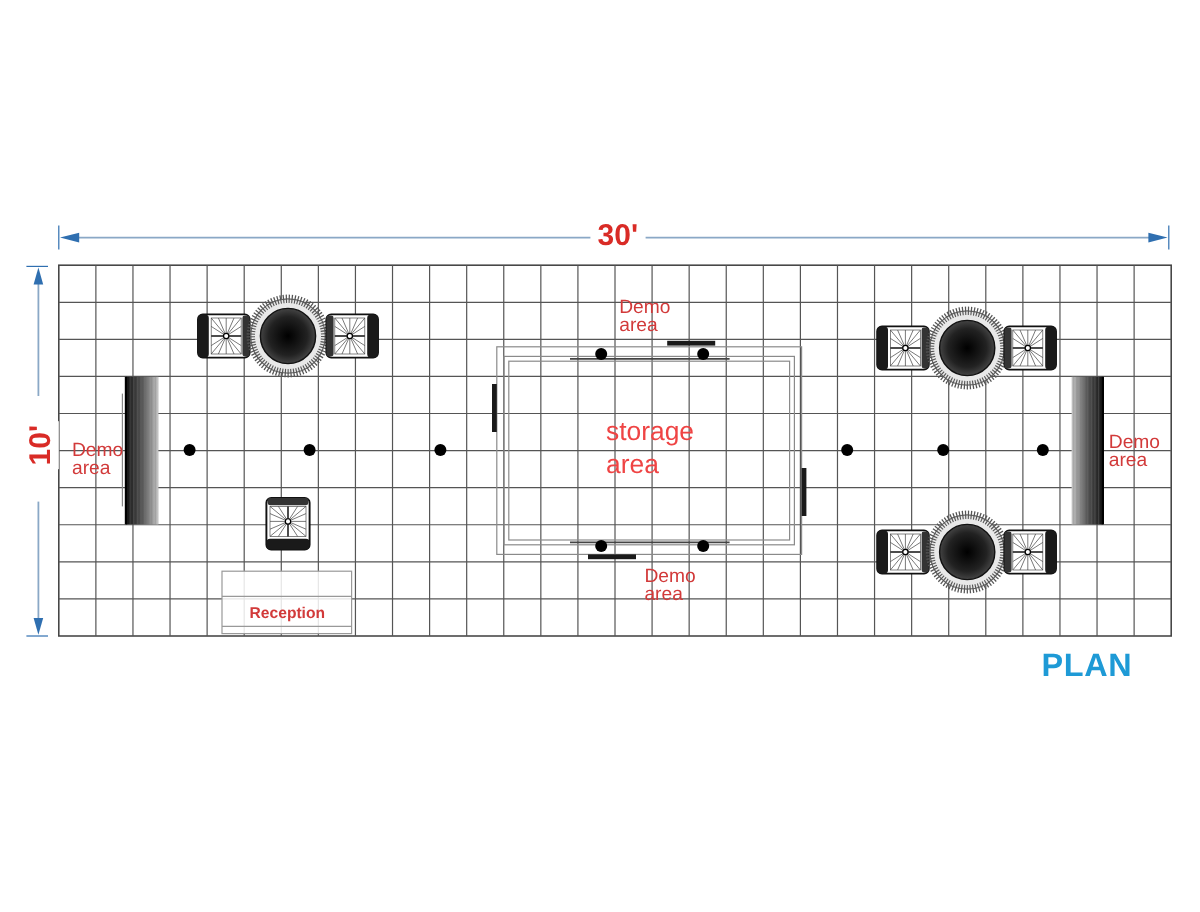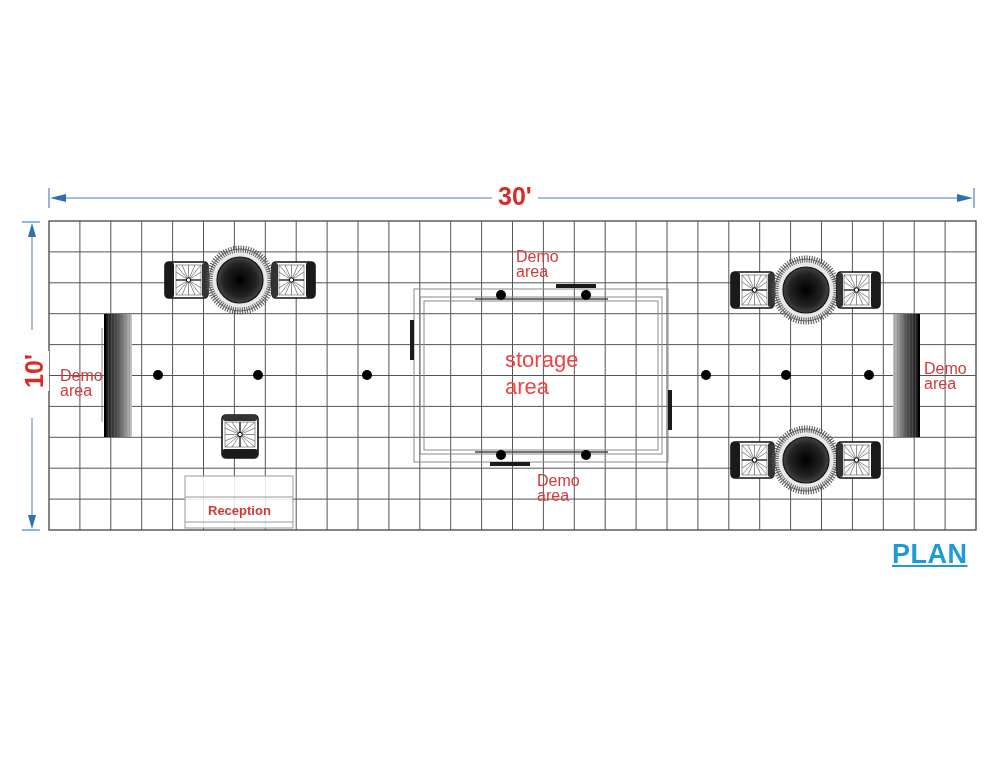--- a/index.html
+++ b/index.html
@@ -3,21 +3,21 @@
   <meta charset="utf-8">
   <style>
     html, body { margin: 0; padding: 0; background: #ffffff; }
     body { width: 1000px; height: 760px; position: relative; overflow: hidden; font-family: "Liberation Sans", sans-serif; }
     #plan { position: absolute; left: 0; top: 0; width: 1000px; height: 760px; }
     .lbl { position: absolute; color: #d23a3a; font-family: "Liberation Sans", sans-serif; font-size: 16px; line-height: 15px; white-space: nowrap; }
     .lbl span { display: block; }
     .dim-h { position: absolute; left: 492px; top: 181px; font-size: 25px; font-weight: bold; color: #d92b26; background: #fff; padding: 0 6px; line-height: 30px; }
     .dim-v { position: absolute; left: 14px; top: 356px; font-size: 25px; font-weight: bold; color: #d92b26; transform: rotate(-90deg); transform-origin: center; width: 40px; text-align: center; line-height: 30px; background: #fff; }
     .storage { position: absolute; left: 505px; top: 346px; font-size: 22px; line-height: 27px; color: #ef4444; }
-    .plan-title { position: absolute; left: 892px; top: 539px; font-size: 27px; font-weight: bold; color: #1e9ad6; letter-spacing: 0.5px; text-decoration: underline; }
+    .plan-title { position: absolute; left: 868px; top: 539px; font-size: 27px; font-weight: bold; color: #1e9ad6; letter-spacing: 0.5px; }
     .reception { position: absolute; left: 208px; top: 503px; font-size: 13px; color: #d23a3a; font-weight: bold; }
   </style>
 </head>
 <body>
 
 <svg id="plan" viewBox="0 0 1000 760" xmlns="http://www.w3.org/2000/svg">
   <defs>
     <linearGradient id="wallL" x1="0" x2="1" y1="0" y2="0">
       <stop offset="0" stop-color="#111"></stop>
       <stop offset="0.5" stop-color="#555"></stop>

